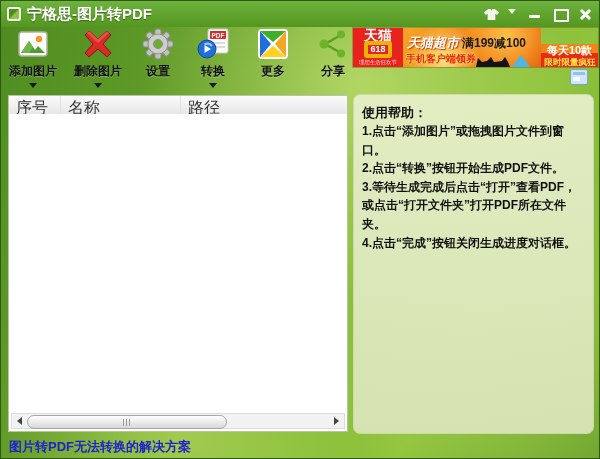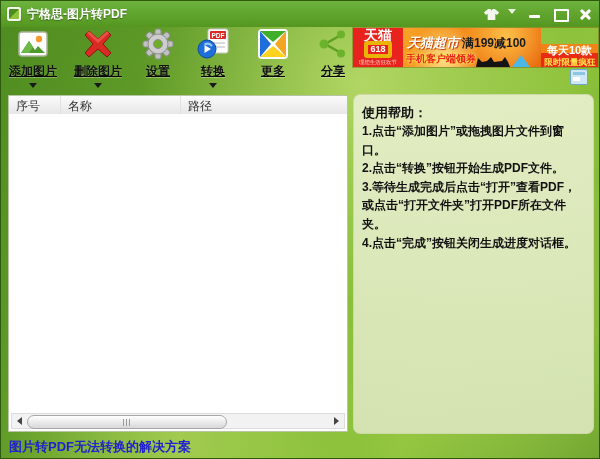--- a/index.html
+++ b/index.html
@@ -14,32 +14,32 @@
       linear-gradient(115deg,#4e8b20 0%,#649f29 30%,#7fb834 55%,#8fc33c 75%,#639d27 100%);
     overflow:hidden;
   }
   
   .titlebar{position:absolute;left:0;top:0;right:0;height:26px;
     background:linear-gradient(#6db33d,#549620);
     display:flex;align-items:center;padding:0 6px;box-sizing:border-box;}
   .app-icon{width:14px;height:14px;background:#f4f7ee;border-radius:2px;margin-right:6px;position:relative;flex:none;box-shadow:0 0 1px #2d5a12;}
   .app-icon::after{content:"";position:absolute;left:2px;top:2px;width:10px;height:10px;
     background:linear-gradient(135deg,#4d8c1e 45%,#8fc33c 55%);border-radius:1px;}
-  .title-text{color:#fff;font-size:12px;font-weight:bold;text-shadow:0 1px 1px rgba(0,0,0,.35);}
+  .title-text{color:#fff;font-size:15px;font-weight:bold;text-shadow:0 1px 1px rgba(0,0,0,.35);}
   .tb-controls{margin-left:auto;display:flex;align-items:center;gap:9px;}
   .tb-btn{width:16px;height:14px;position:relative;cursor:default;}
   .shirt{width:17px;height:13px;}
   .skin-arrow{width:0;height:0;border-left:4px solid transparent;border-right:4px solid transparent;border-top:5px solid #eaf4dd;margin-top:2px;}
   .min-glyph{position:absolute;left:2px;bottom:3px;width:11px;height:3px;background:#fff;border-radius:1px;}
   .max-glyph{position:absolute;left:2px;top:2px;width:11px;height:9px;border:2px solid #fff;border-radius:1px;}
   .close-glyph::before,.close-glyph::after{content:"";position:absolute;left:7px;top:1px;width:3px;height:13px;background:#fff;border-radius:1px;}
   .close-glyph::before{transform:rotate(45deg);}
   .close-glyph::after{transform:rotate(-45deg);}
   
-  .toolbar{position:absolute;left:4px;top:27px;height:62px;display:flex;gap:9px;text-decoration:underline;}
+  .toolbar{position:absolute;left:4px;top:27px;height:62px;display:flex;gap:9px;}
   .tool-btn{width:56px;display:flex;flex-direction:column;align-items:center;cursor:default;}
   .tool-btn.narrow{width:46px;}
   .tool-icon{width:32px;height:32px;display:block;}
   .tool-label{font-size:12px;font-weight:bold;color:#111;margin-top:3px;white-space:nowrap;text-shadow:0 1px 0 rgba(255,255,255,.25);}
   .drop-arrow{width:0;height:0;border-left:4px solid transparent;border-right:4px solid transparent;border-top:5px solid #1a1a1a;margin-top:3px;}
   .drop-spacer{height:8px;}
   
   .ad{position:absolute;left:352px;top:27px;width:245px;height:39px;display:flex;overflow:hidden;box-shadow:0 0 0 1px rgba(120,60,0,.35);cursor:pointer;}
   .ad-left{width:50px;background:#e8231d;position:relative;flex:none;display:flex;flex-direction:column;align-items:center;justify-content:center;}
   .ad-tm{color:#fff;font-size:14px;font-weight:bold;line-height:10px;}
@@ -58,21 +58,21 @@
   .ad-tri{position:absolute;left:109px;bottom:0;width:0;height:0;border-left:9px solid transparent;border-right:9px solid transparent;border-bottom:12px solid #49b8e8;}
   .ad-right{width:57px;flex:none;background:linear-gradient(#f08418 0 9px,#e62c12 9px);display:flex;flex-direction:column;align-items:center;justify-content:center;margin-top:16px;}
   .ad-r1{color:#fff;font-size:11px;font-weight:bold;white-space:nowrap;line-height:13px;}
   .ad-r2{color:#ffe14d;font-size:9px;font-weight:bold;white-space:nowrap;transform:scale(.95);line-height:11px;}
   .ad-mini{position:absolute;left:569px;top:68px;width:16px;height:14px;background:#cfe7f7;border:1px solid #6fa8cf;border-radius:2px;cursor:pointer;}
   .ad-mini::before{content:"";position:absolute;left:2px;top:2px;right:2px;height:3px;background:#8ec4e4;}
   .ad-mini::after{content:"";position:absolute;left:2px;top:7px;width:7px;height:4px;background:#fff;}
   
   .list-panel{position:absolute;left:7px;top:94px;width:340px;height:337px;background:#fff;border:1px solid #b7c4a5;box-sizing:border-box;}
   .list-header{display:flex;height:18px;background:linear-gradient(#fbfbfb,#e7e7e7);border-bottom:1px solid #cfcfcf;}
-  .col{font-size:12px;color:#333;padding:2px 0 0 7px;box-sizing:border-box;border-right:1px solid #e2e2e2;cursor:default;}
+  .col{font-size:16px;color:#333;padding:2px 0 0 7px;box-sizing:border-box;border-right:1px solid #e2e2e2;cursor:default;}
   .col-no{width:52px;}
   .col-name{width:120px;}
   .col-path{flex:1;border-right:none;}
   .list-body{position:absolute;left:0;top:18px;right:0;bottom:18px;background:#fff;}
   
   .hscroll{position:absolute;left:2px;right:2px;bottom:2px;height:16px;background:#f2f2f2;border:1px solid #dcdcdc;box-sizing:border-box;}
   .hs-arrow{position:absolute;top:0;bottom:0;width:15px;display:flex;align-items:center;justify-content:center;cursor:pointer;}
   .hs-left{left:0;}
   .hs-right{right:0;}
   .tri-l{width:0;height:0;border-top:4px solid transparent;border-bottom:4px solid transparent;border-right:5px solid #444;}

